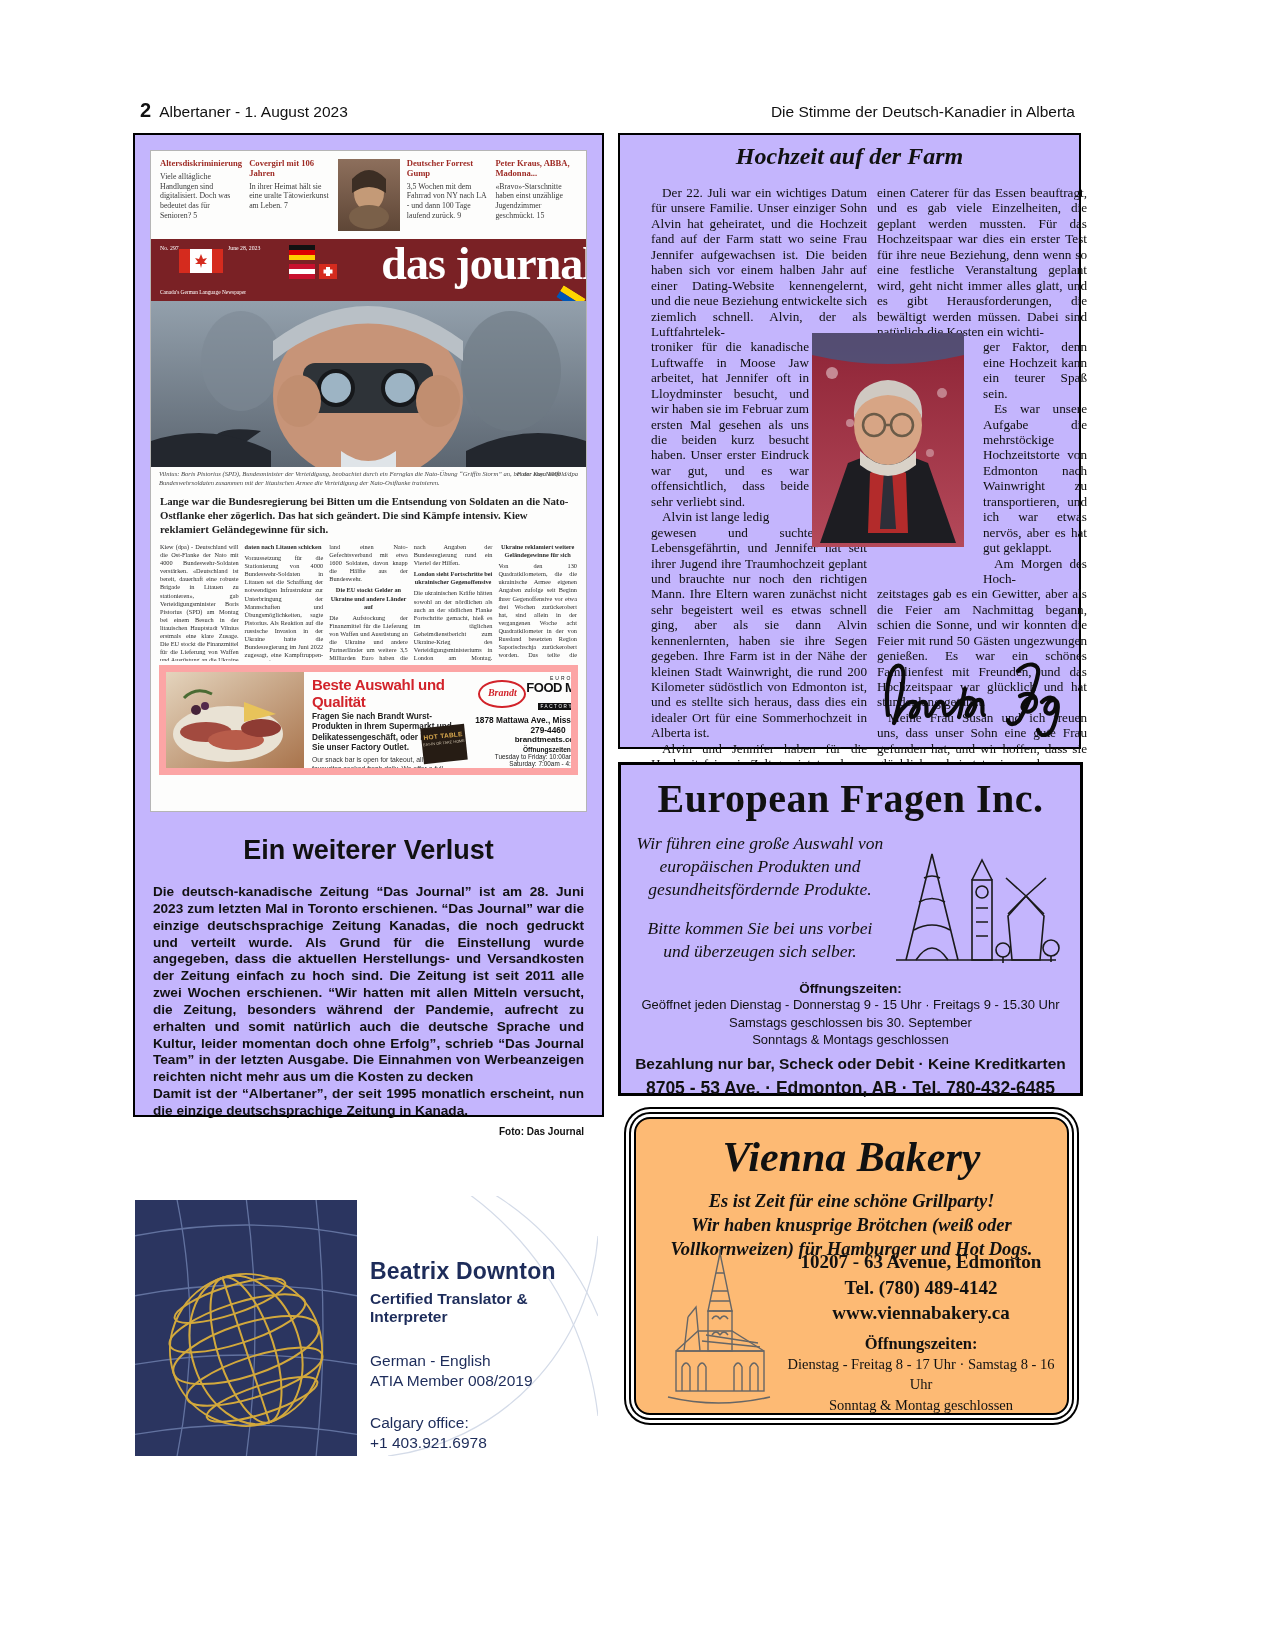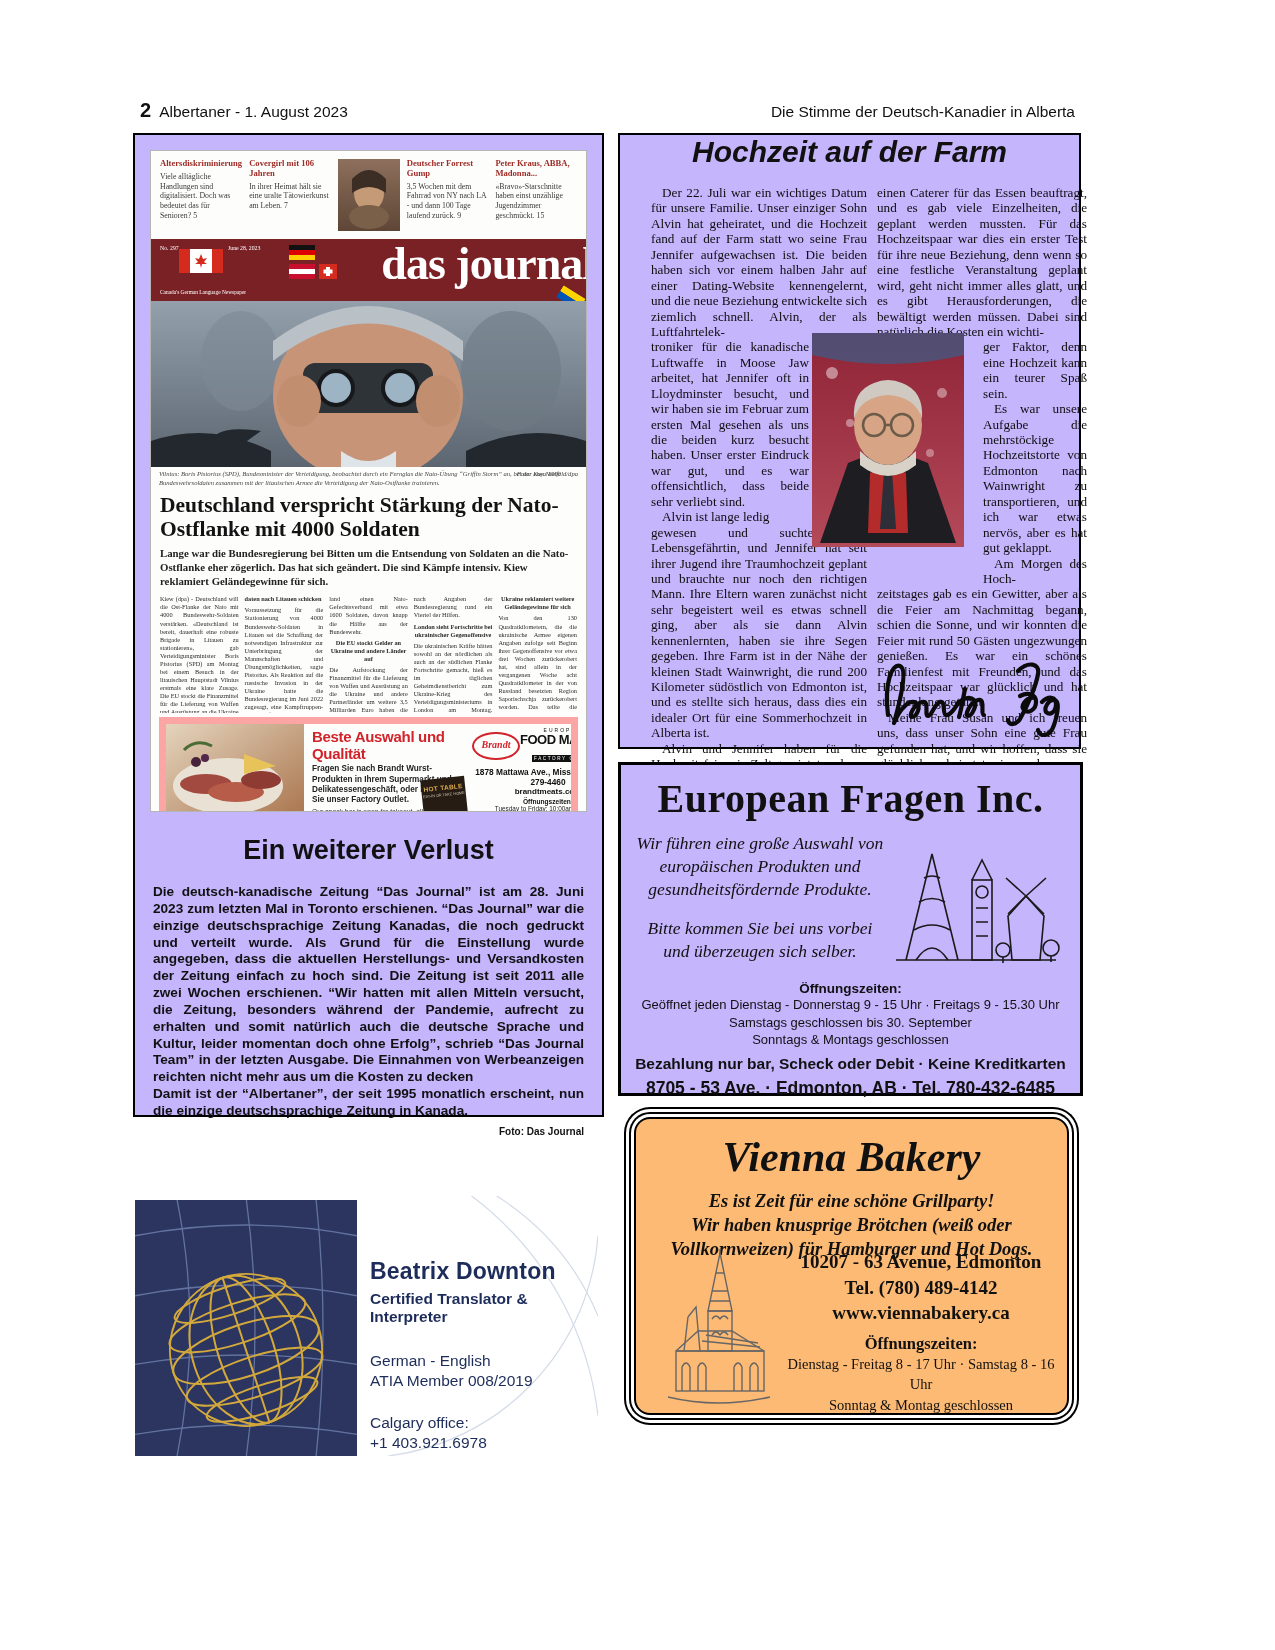--- a/index.html
+++ b/index.html
@@ -44,36 +44,36 @@
   #brandt{margin:4px 8px;border:7px solid #fca5a5;height:96px;display:flex;font-family:"Liberation Sans",sans-serif;overflow:hidden;}
   #br-photo{width:138px;height:96px;flex:none;}
   #br-mid{flex:1;padding:4px 6px 2px 8px;position:relative;}
   #br-h{color:#d2232a;font-weight:bold;font-size:15px;letter-spacing:-0.3px;}
   #br-sub{font-size:8.2px;font-weight:bold;color:#222;line-height:1.25;margin-top:2px;}
   #br-body{font-size:6.8px;color:#333;line-height:1.3;margin-top:3px;width:150px;}
   #hot{position:absolute;right:2px;bottom:6px;width:44px;height:36px;background:#261c14;color:#d9a94e;transform:rotate(-6deg);text-align:center;padding-top:6px;box-sizing:border-box;}
   #hot .h1{font-size:6.5px;font-weight:bold;letter-spacing:.3px;}
   #hot .h2{font-size:3.8px;color:#cfc3ae;margin-top:2px;}
   #br-right{width:152px;flex:none;padding:3px 4px;text-align:center;}
-  #br-logo-row{display:flex;align-items:center;gap:0;}
+  #br-logo-row{display:flex;align-items:center;justify-content:center;gap:0;}
   #br-oval{width:44px;height:24px;border:2px solid #d2232a;border-radius:50%;color:#d2232a;font-family:"Liberation Serif",serif;font-style:italic;font-weight:bold;font-size:10px;line-height:22px;}
   #br-market .m1{font-size:5px;letter-spacing:2px;}
   #br-market .m2{font-size:13px;font-weight:bold;letter-spacing:-0.5px;line-height:1;}
   #br-market .m3{font-size:4.6px;letter-spacing:1.6px;background:#111;color:#fff;padding:1px 2px;display:inline-block;margin-top:1px;}
   #br-addr{font-size:8.3px;font-weight:bold;margin-top:3px;}
   #br-site{font-size:8px;font-weight:bold;}
   #br-hl{font-size:6.6px;font-weight:bold;margin-top:2px;}
   #br-h1,#br-h2{font-size:6.4px;color:#222;}
   
   #verlust{left:18px;top:700px;width:431px;}
   #v-title{text-align:center;font-size:27px;font-weight:bold;margin-bottom:18px;}
   .v-body{font-size:13.6px;font-weight:bold;text-align:justify;line-height:1.24;margin:0;}
   #v-credit{text-align:right;font-size:10px;font-weight:bold;margin-top:6px;}
   
-  #hz-title{width:100%;text-align:center;top:0;font-family:Liberation Sans, sans-serif;font-style:italic;font-weight:600;font-size:30px;}
+  #hz-title{width:100%;text-align:center;top:8px;font-family:Liberation Serif, serif;font-style:italic;font-weight:600;font-size:24px;}
   .hz-col{position:absolute;top:50px;font-family:"Liberation Serif",serif;font-size:13.2px;line-height:1.17;text-align:justify;color:#0e0e0e;margin-left:17px;}
   .hz-col p{margin:0;}
   .ind{text-indent:11px;}
   #hz-left{left:14px;width:216px;}
   #hz-right{left:240px;width:210px;}
   .narrow-left{width:158px;}
   .narrow-right{width:104px;margin-left:106px;}
   #hz-photo{left:192px;top:198px;}
   #hz-sig{left:252px;top:518px;}
   
@@ -208,21 +208,20 @@
         <path d="M0 140 Q60 120 120 150 L120 166 L0 166 Z" fill="#23272e"></path>
         <path d="M435 140 Q375 120 315 150 L315 166 L435 166 Z" fill="#23272e"></path>
         <path d="M190 150 Q217 170 245 150 L245 166 L190 166 Z" fill="#dfe4e8"></path>
       </svg>
 
       <div id="jcap">
         <span>Vilnius: Boris Pistorius (SPD), Bundesminister der Verteidigung, beobachtet durch ein Fernglas die Nato-Übung “Griffin Storm” an, bei der etwa 1000 Bundeswehrsoldaten zusammen mit der litauischen Armee die Verteidigung der Nato-Ostflanke trainieren.</span>
         <span class="credit">Foto: Kay Nietfeld/dpa</span>
       </div>
 
-      <div id="jhead">Deutschland verspricht Stärkung der Nato-Ostflanke mit 4000 Soldaten</div>
       <div id="jdeck">Lange war die Bundesregierung bei Bitten um die Entsendung von Soldaten an die Nato-Ostflanke eher zögerlich. Das hat sich geändert. Die sind Kämpfe intensiv. Kiew reklamiert Geländegewinne für sich.</div>
 
       <div id="jcols">
         <div class="jcol">
           <p>Kiew (dpa) - Deutschland will die Ost-Flanke der Nato mit 4000 Bundeswehr-Soldaten verstärken. «Deutschland ist bereit, dauerhaft eine robuste Brigade in Litauen zu stationieren», gab Verteidigungsminister Boris Pistorius (SPD) am Montag bei einem Besuch in der litauischen Hauptstadt Vilnius erstmals eine klare Zusage. Die EU stockt die Finanzmittel für die Lieferung von Waffen und Ausrüstung an die Ukraine und andere Partnerländer um weitere 3,5 Milliarden Euro auf. Die ukrainische Gegenoffensive hat nach Einschätzung britischer Militärexperten im Umkreis der Stadt Bachmut an Dynamik gewonnen. Kiew hat eigenen Angaben zufolge seit Beginn seiner Gegenoffensive 130 Quadratkilometer des Landes befreit.</p>
 
         </div>
         <div class="jcol">
           <p class="jb">daten nach Litauen schicken</p>
           <p>Voraussetzung für die Stationierung von 4000 Bundeswehr-Soldaten in Litauen sei die Schaffung der notwendigen Infrastruktur zur Unterbringung der Mannschaften und Übungsmöglichkeiten, sagte Pistorius. Als Reaktion auf die russische Invasion in der Ukraine hatte die Bundesregierung im Juni 2022 zugesagt, eine Kampftruppen-Brigade für die Verteidigung Litauens im Fall eines Angriffs bereitzuhalten. Bisher war aber strittig, ob die Soldaten dauerhaft in Litauen stationiert werden sollen. Die litauische Regierung hat das vehement gefordert. Die Bundesregierung äußerte sich dazu lange Zeit zurückhaltend. Die Bundeswehr ist seit 2017 mit mehreren Hundert Soldaten im litauischen Rukla präsent. Dort führt Deutsch-</p>

